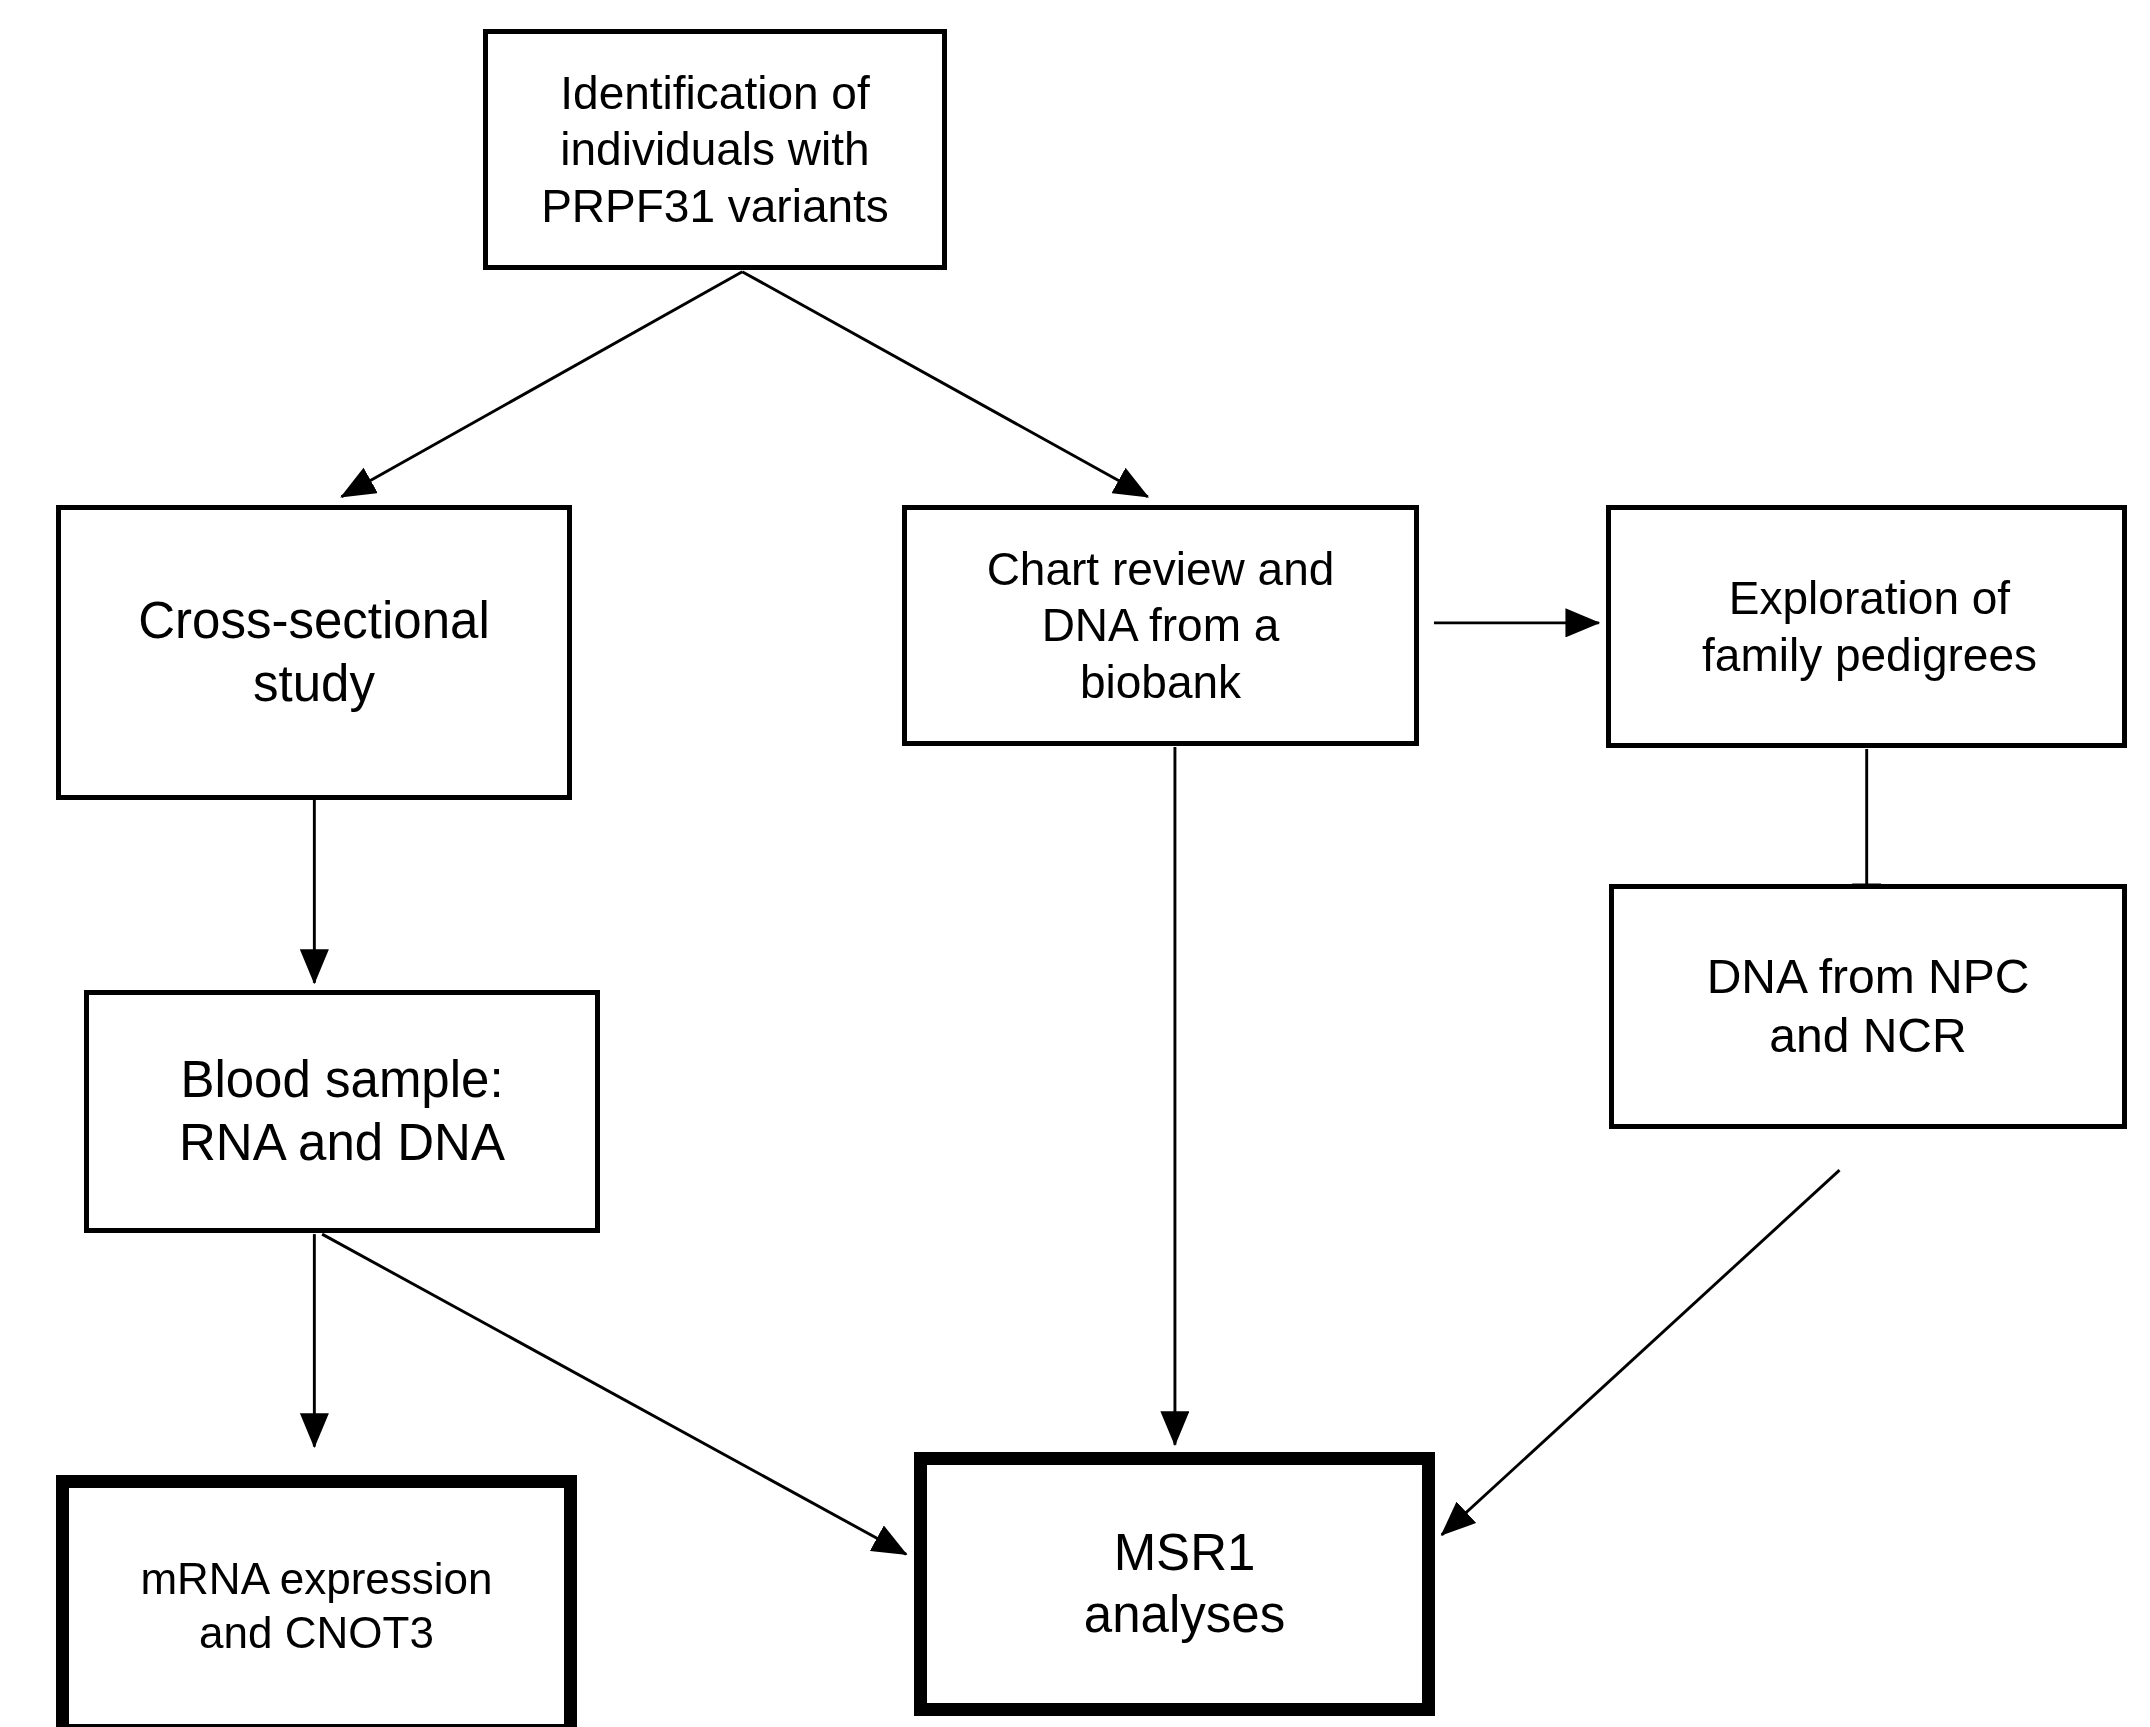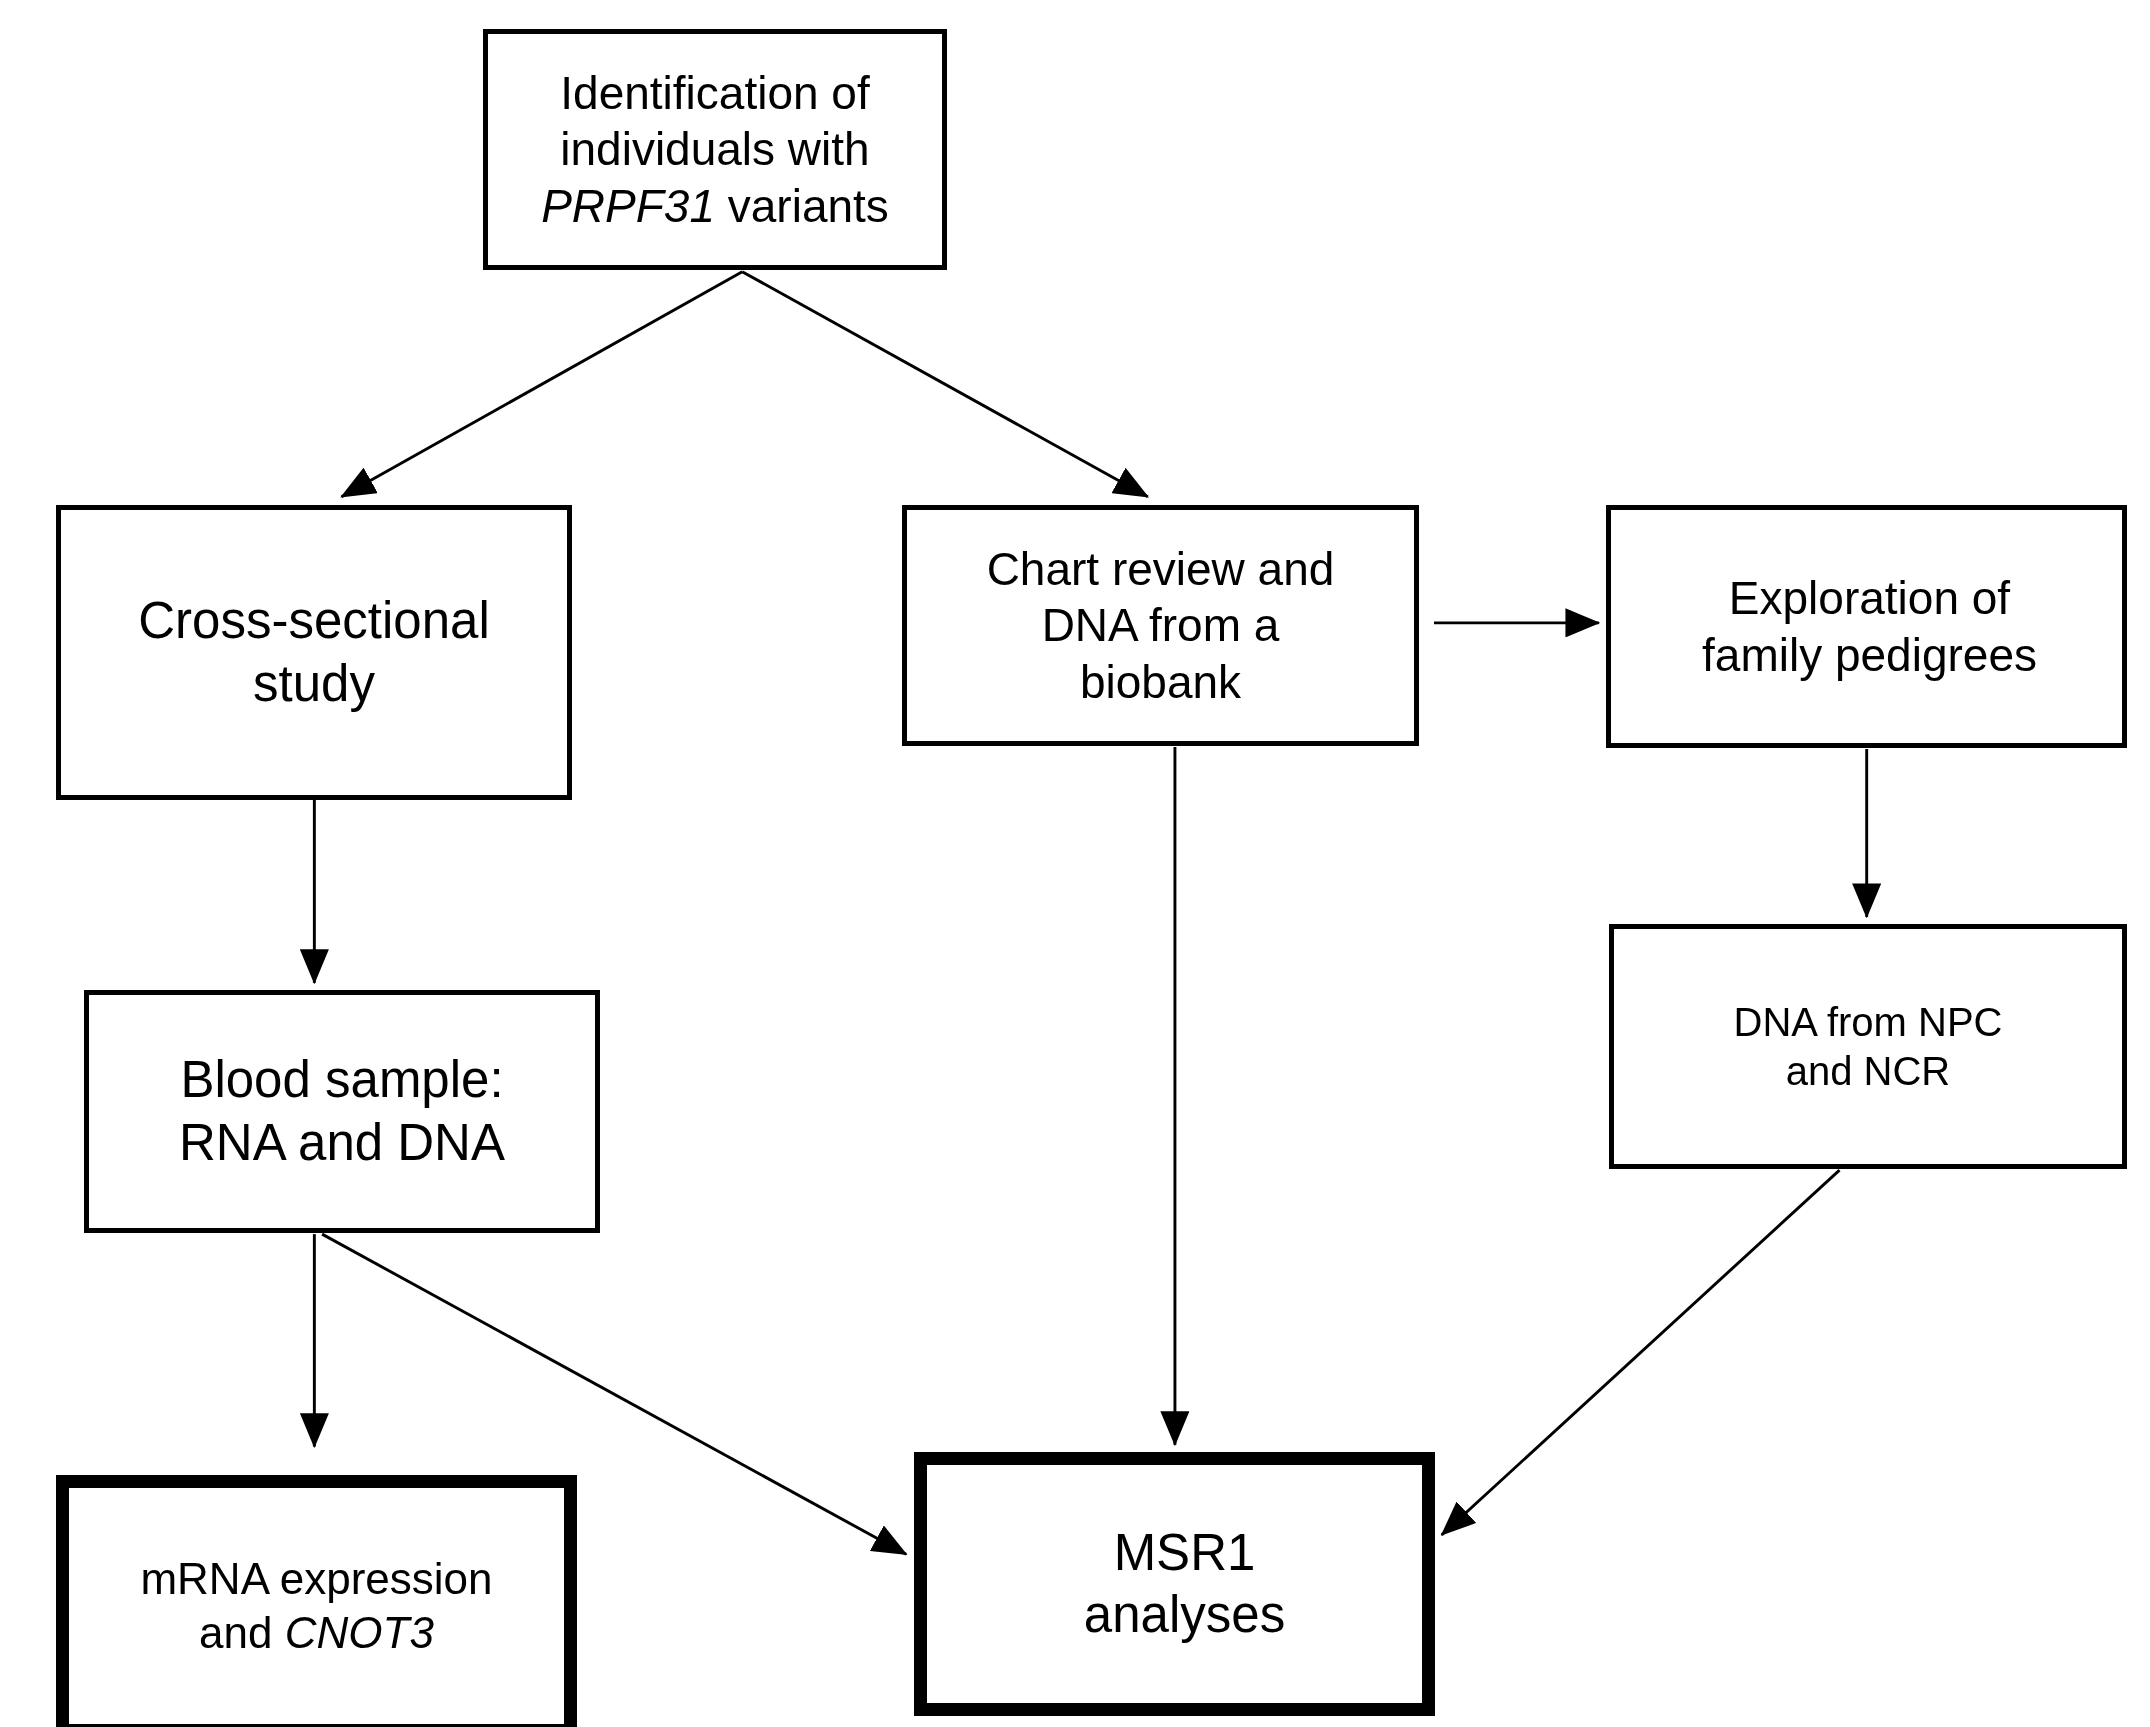--- a/index.html
+++ b/index.html
@@ -37,29 +37,28 @@
     line-height: 1.22;
   }
   .node.thick {
     border-width: 13.6px;
   }
   .node .ln {
     white-space: pre;
     display: block;
   }
   .gene {
-    font-style: italic;
   }
   
   .n-identification { left: 483px; top: 29px;  width: 464px; height: 241px; font-size: 46px; }
   .n-cross          { left: 56px;  top: 505px; width: 516px; height: 295px; font-size: 51px; }
   .n-chart          { left: 902px; top: 505px; width: 517px; height: 241px; font-size: 46px; }
   .n-exploration    { left: 1606px;top: 505px; width: 521px; height: 243px; font-size: 46px; padding-left: 6px; }
   .n-blood          { left: 56px;  top: 990px;width: 516px; height: 243px; font-size: 51px; margin-left: 28px; }
-  .n-dna            { left: 1609px;top: 924px; width: 518px; height: 245px; font-size: 40px; }
+  .n-dna            { left: 1609px;top: 884px; width: 518px; height: 245px; font-size: 48px; }
   .n-mrna           { left: 56px;  top: 1454px;width: 521px; height: 262px; font-size: 44px; margin-top: 21px; }
   .n-msr1           { left: 914px; top: 1452px;width: 521px; height: 264px; font-size: 51px; padding-left: 20px; }
 </style>
 </head>
 <body>
 
 <div class="canvas">
 
   <svg class="arrow-layer" viewBox="0 0 2216 1780" xmlns="http://www.w3.org/2000/svg">
     <defs>

